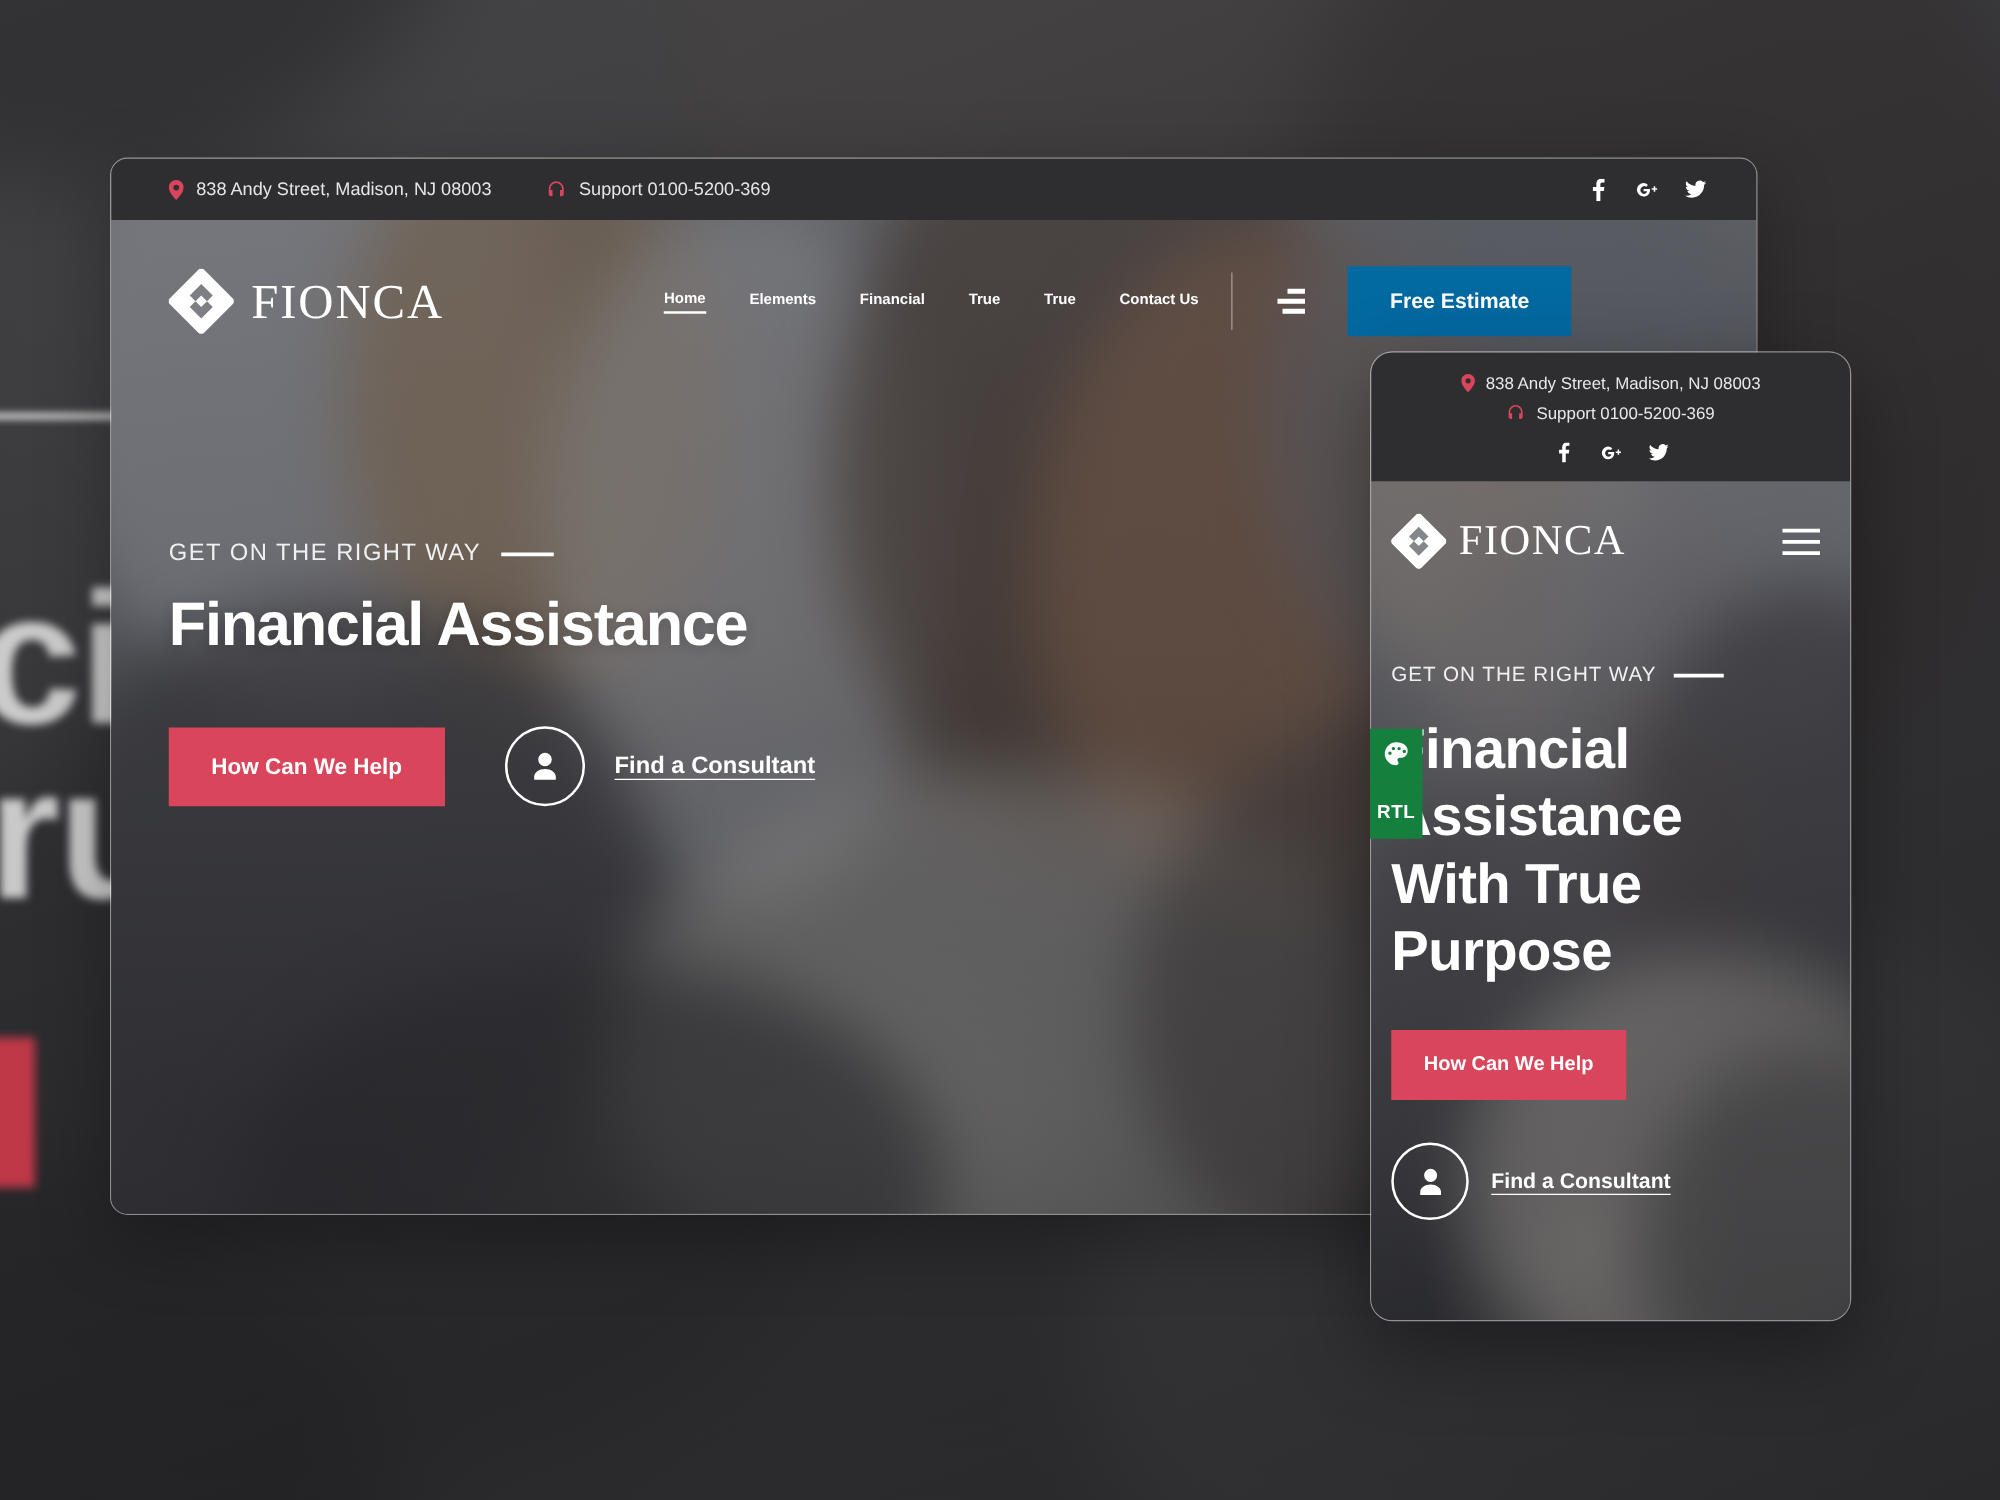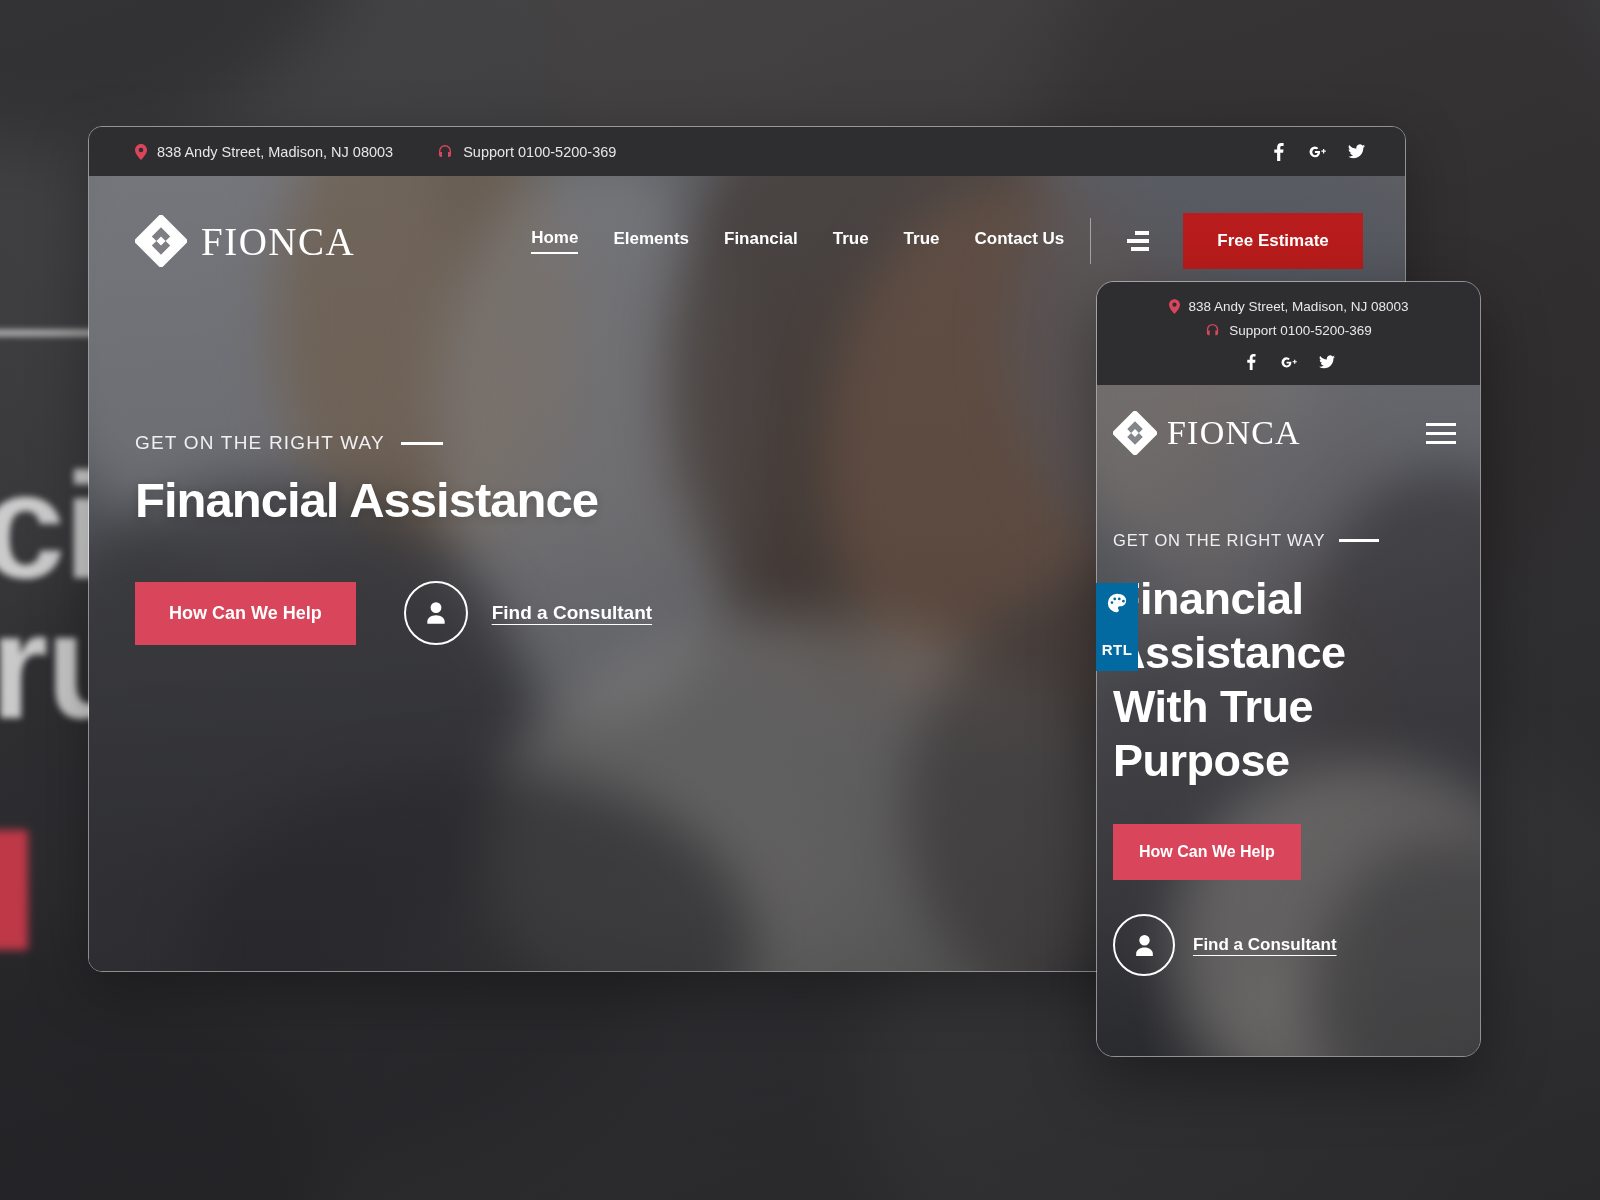--- a/index.html
+++ b/index.html
@@ -129,21 +129,21 @@
     letter-spacing: 1.5px;
     font-weight: normal;
   }
   .nav-links {
     display: flex; align-items: center;
     gap: 35px;
     margin-left: 176px;
   }
   .nav-links a {
     color: #ffffff;
-    font-size: 17px;
+    font-size: 12px;
     font-weight: bold;
     text-decoration: none;
     white-space: nowrap;
     padding-bottom: 4px;
   }
   .nav-links a.active {
     border-bottom: 2px solid #ffffff;
   }
   .nav-divider {
     width: 1px; height: 46px;
@@ -155,21 +155,21 @@
     width: 22px;
     display: flex; flex-direction: column; align-items: flex-end; gap: 4px;
   }
   .nav-burger i { display:block; height: 4px; background: #fff; }
   .nav-burger i:nth-child(1){ width: 14px; }
   .nav-burger i:nth-child(2){ width: 22px; }
   .nav-burger i:nth-child(3){ width: 18px; }
 
   .btn-estimate {
     margin-left: 34px;
-    background: #b91c1c;
+    background: #0369a1;
     color: #fff;
     font-size: 17px;
     font-weight: bold;
     padding: 18px 34px;
     border: none;
     white-space: nowrap;
     cursor: pointer;
     font-family: "Liberation Sans", sans-serif;
   }
 
@@ -301,21 +301,21 @@
 
   
   #side-switcher {
     position: absolute;
     left: 1096px; top: 583px;
     z-index: 60;
     display: flex; flex-direction: column;
   }
   #side-switcher .sw {
     width: 42px; height: 44px;
-    background: #0369a1;
+    background: #15803d;
     display: flex; align-items: center; justify-content: center;
     color: #fff;
     cursor: pointer;
   }
   #side-switcher .sw.rtl {
     font-size: 15px; font-weight: bold; letter-spacing: .5px;
   }
 </style>
 </head>
 <body>

